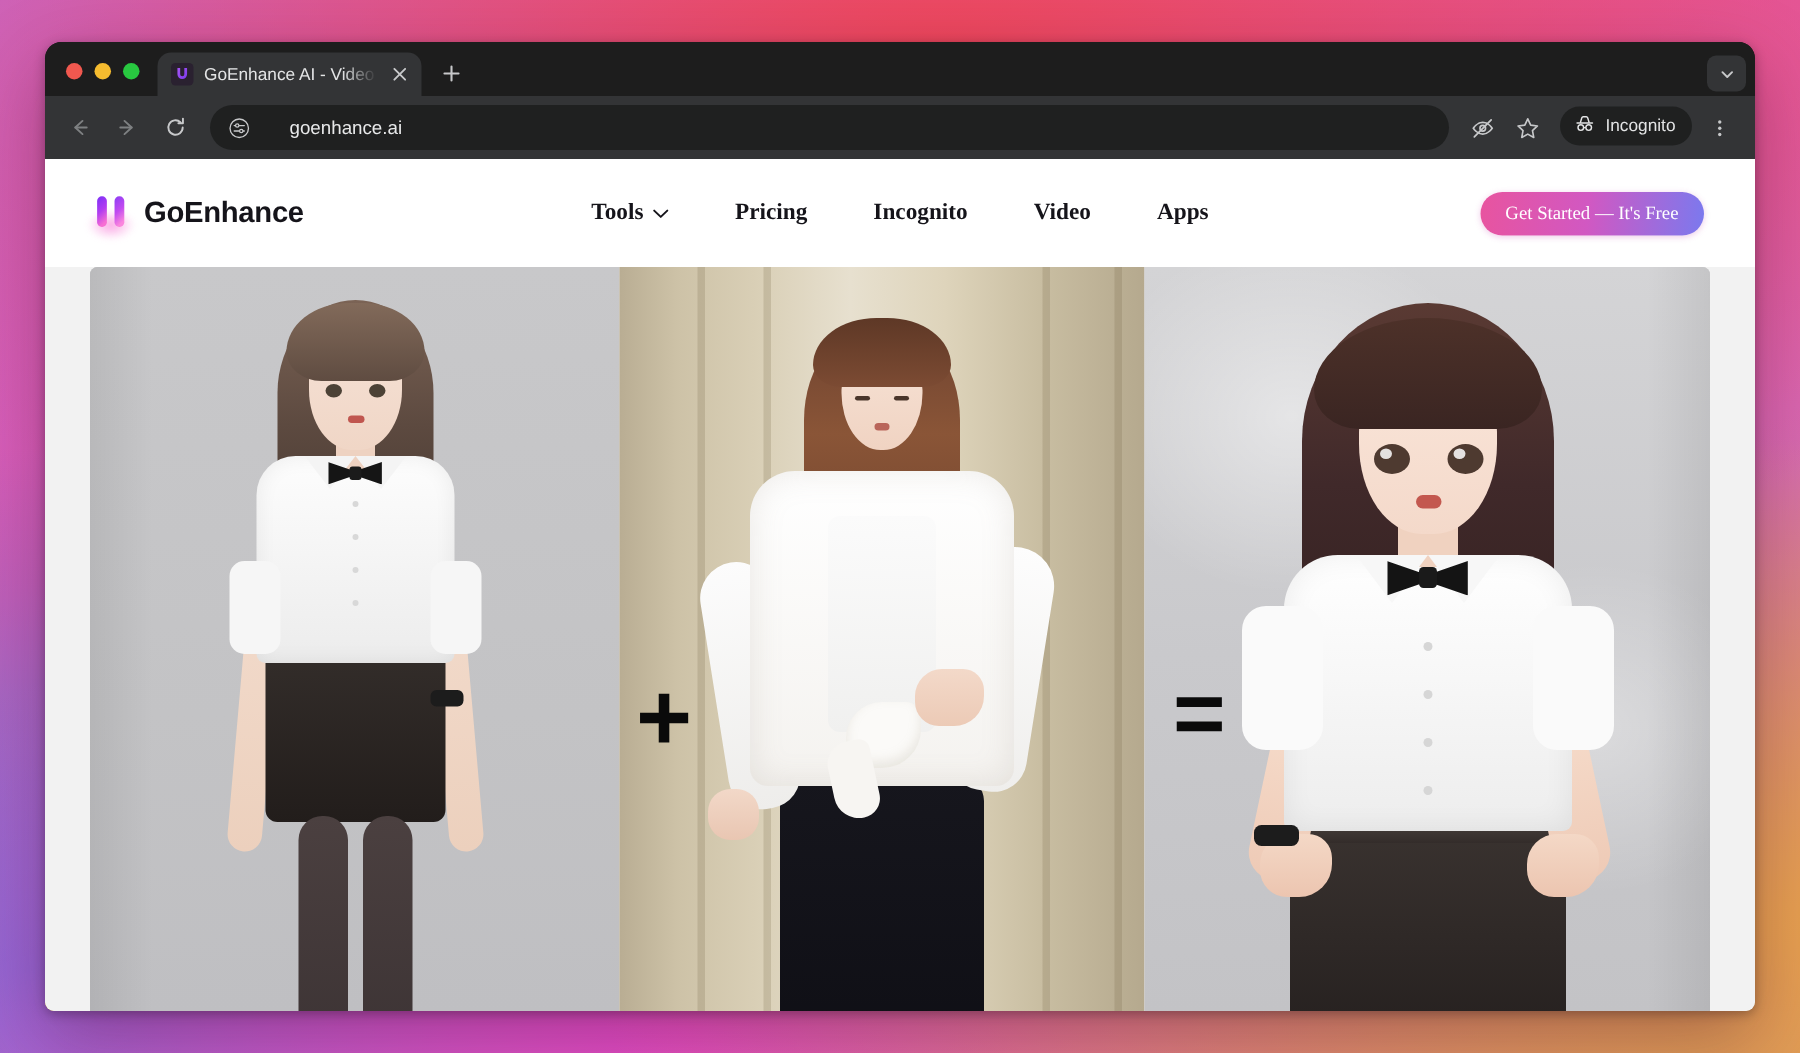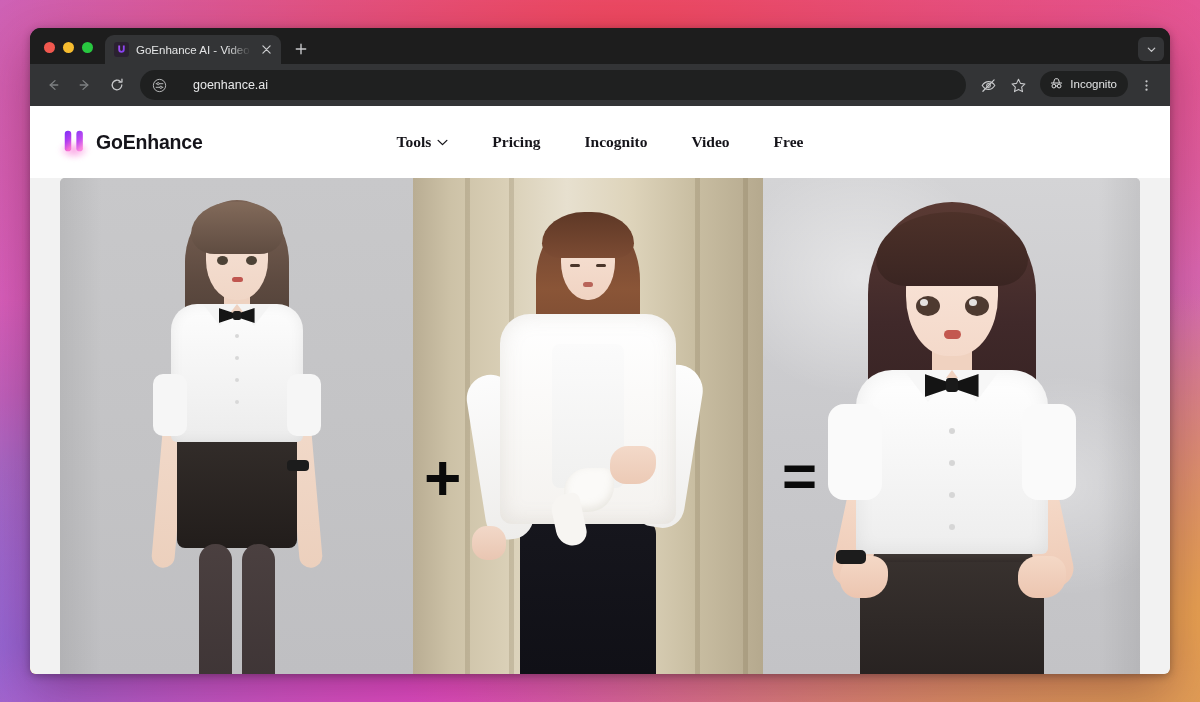--- a/index.html
+++ b/index.html
@@ -514,24 +514,25 @@
         <span class="nav-item">
           <span>Pricing</span>
         </span>
         <span class="nav-item">
           <span>Incognito</span>
         </span>
         <span class="nav-item">
           <span>Video</span>
         </span>
         <span class="nav-item">
-          <span>Free</span>
+          <span>Apps</span>
         </span>
       </nav>
 
+      <a class="cta">Get Started — It's Free</a>
     </header>
 
     <section class="hero">
       <div class="compare">
 
         <div class="panel panel-a">
           <div class="pa-bg"></div>
           <div class="fig pa-hair-back"></div>
           <div class="fig pa-arm l"></div>
           <div class="fig pa-arm r"></div>

